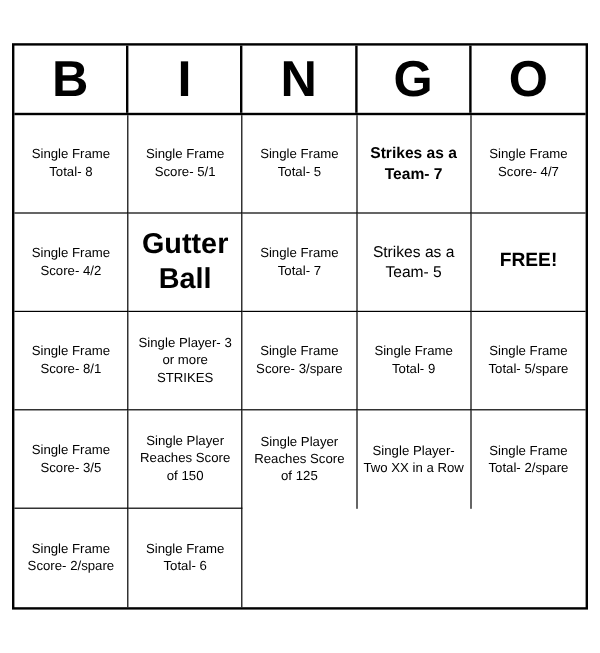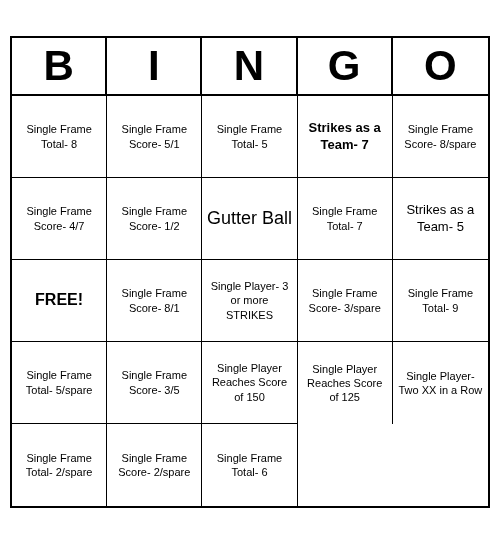--- a/index.html
+++ b/index.html
@@ -53,22 +53,22 @@
       border-right: none;
     }
     .bingo-cell:nth-last-child(-n+5) {
       border-bottom: none;
     }
     .bingo-cell.free {
       font-size: 16px;
       font-weight: bold;
     }
     .bingo-cell.gutter {
-      font-size: 18px;
-      font-weight: normal;
+      font-size: 24px;
+      font-weight: bold;
       line-height: 1.2;
     }
     .bingo-cell.strikes-team {
       font-size: 13px;
       font-weight: bold;
     }
     .bingo-cell.strikes-team2 {
       font-size: 13px;
       font-weight: normal;
     }
@@ -87,25 +87,23 @@
   <div class="bingo-grid">
   <div class="bingo-cell">Single Frame Total-
 8</div>
       <div class="bingo-cell">Single Frame Score-
 5/1</div>
       <div class="bingo-cell">Single Frame Total-
 5</div>
       <div class="bingo-cell strikes-team">Strikes as a Team-
 7</div>
       <div class="bingo-cell">Single Frame Score-
-8/spare</div>
-      <div class="bingo-cell">Single Frame Score-
 4/7</div>
       <div class="bingo-cell">Single Frame Score-
-1/2</div>
+4/2</div>
       <div class="bingo-cell gutter">Gutter Ball</div>
       <div class="bingo-cell">Single Frame Total-
 7</div>
       <div class="bingo-cell strikes-team2">Strikes as a Team-
 5</div>
       <div class="bingo-cell free">FREE!</div>
       <div class="bingo-cell">Single Frame Score-
 8/1</div>
       <div class="bingo-cell">Single Player- 3 or more STRIKES</div>
       <div class="bingo-cell">Single Frame Score-

